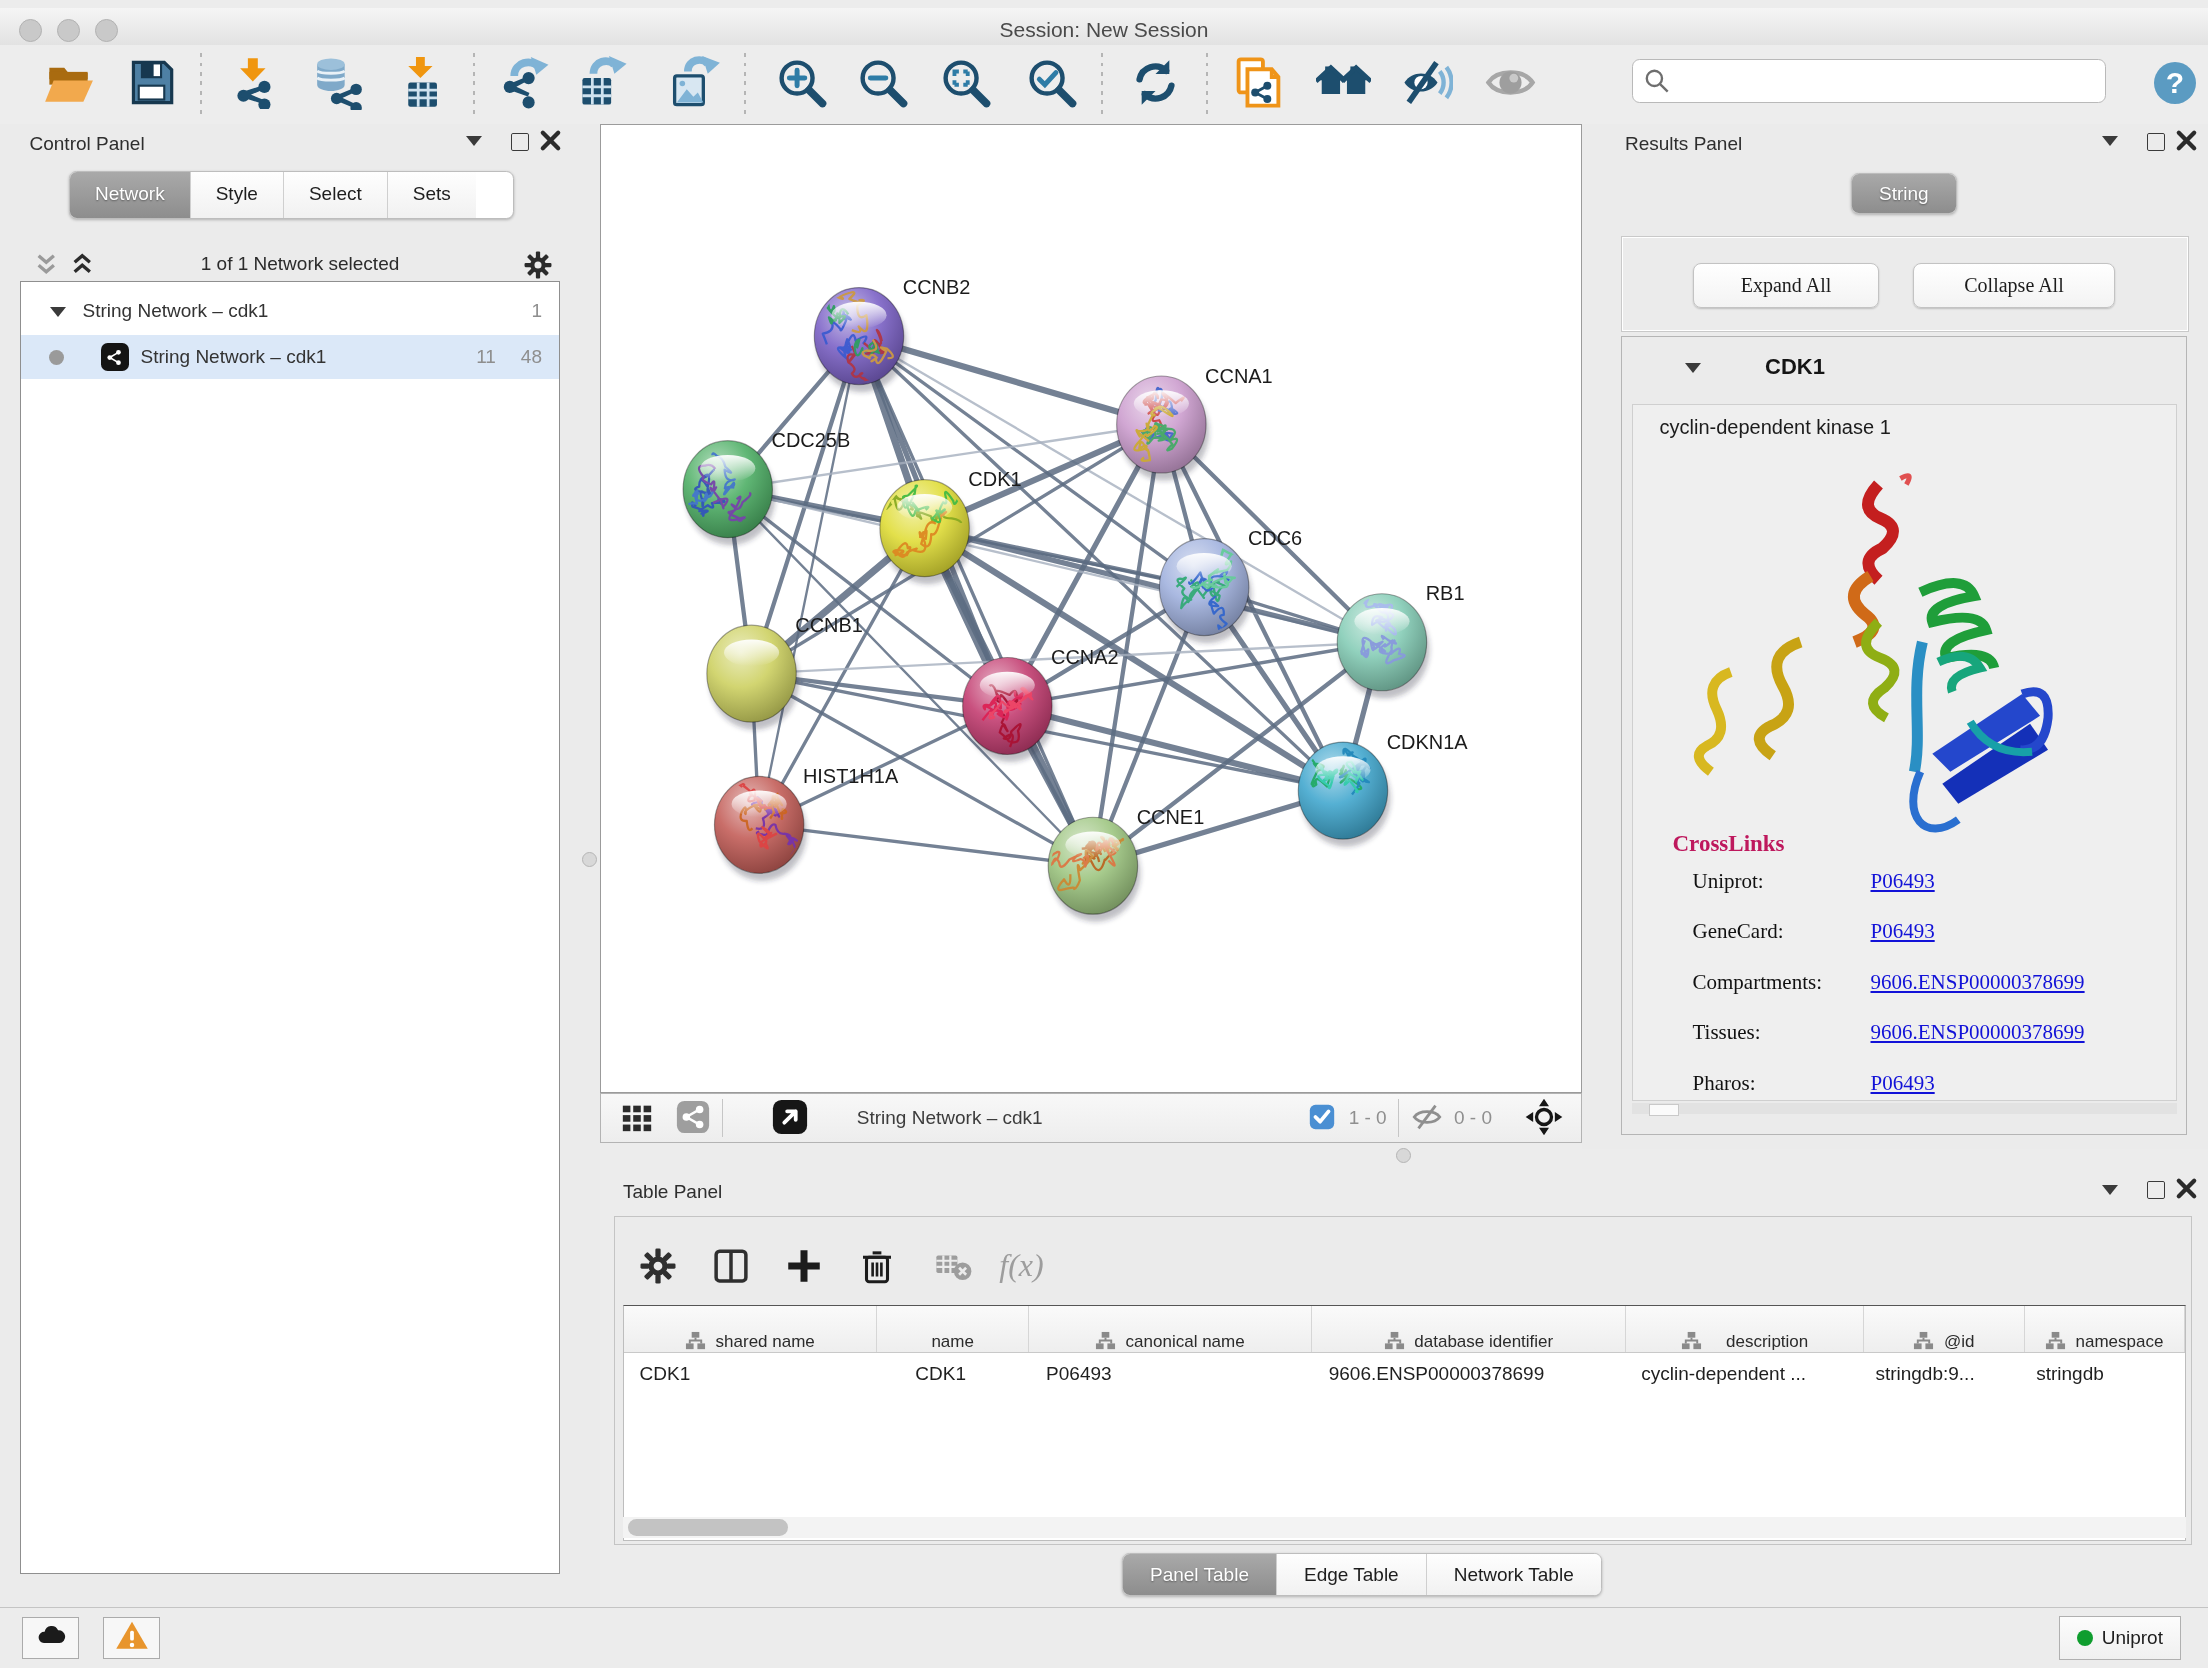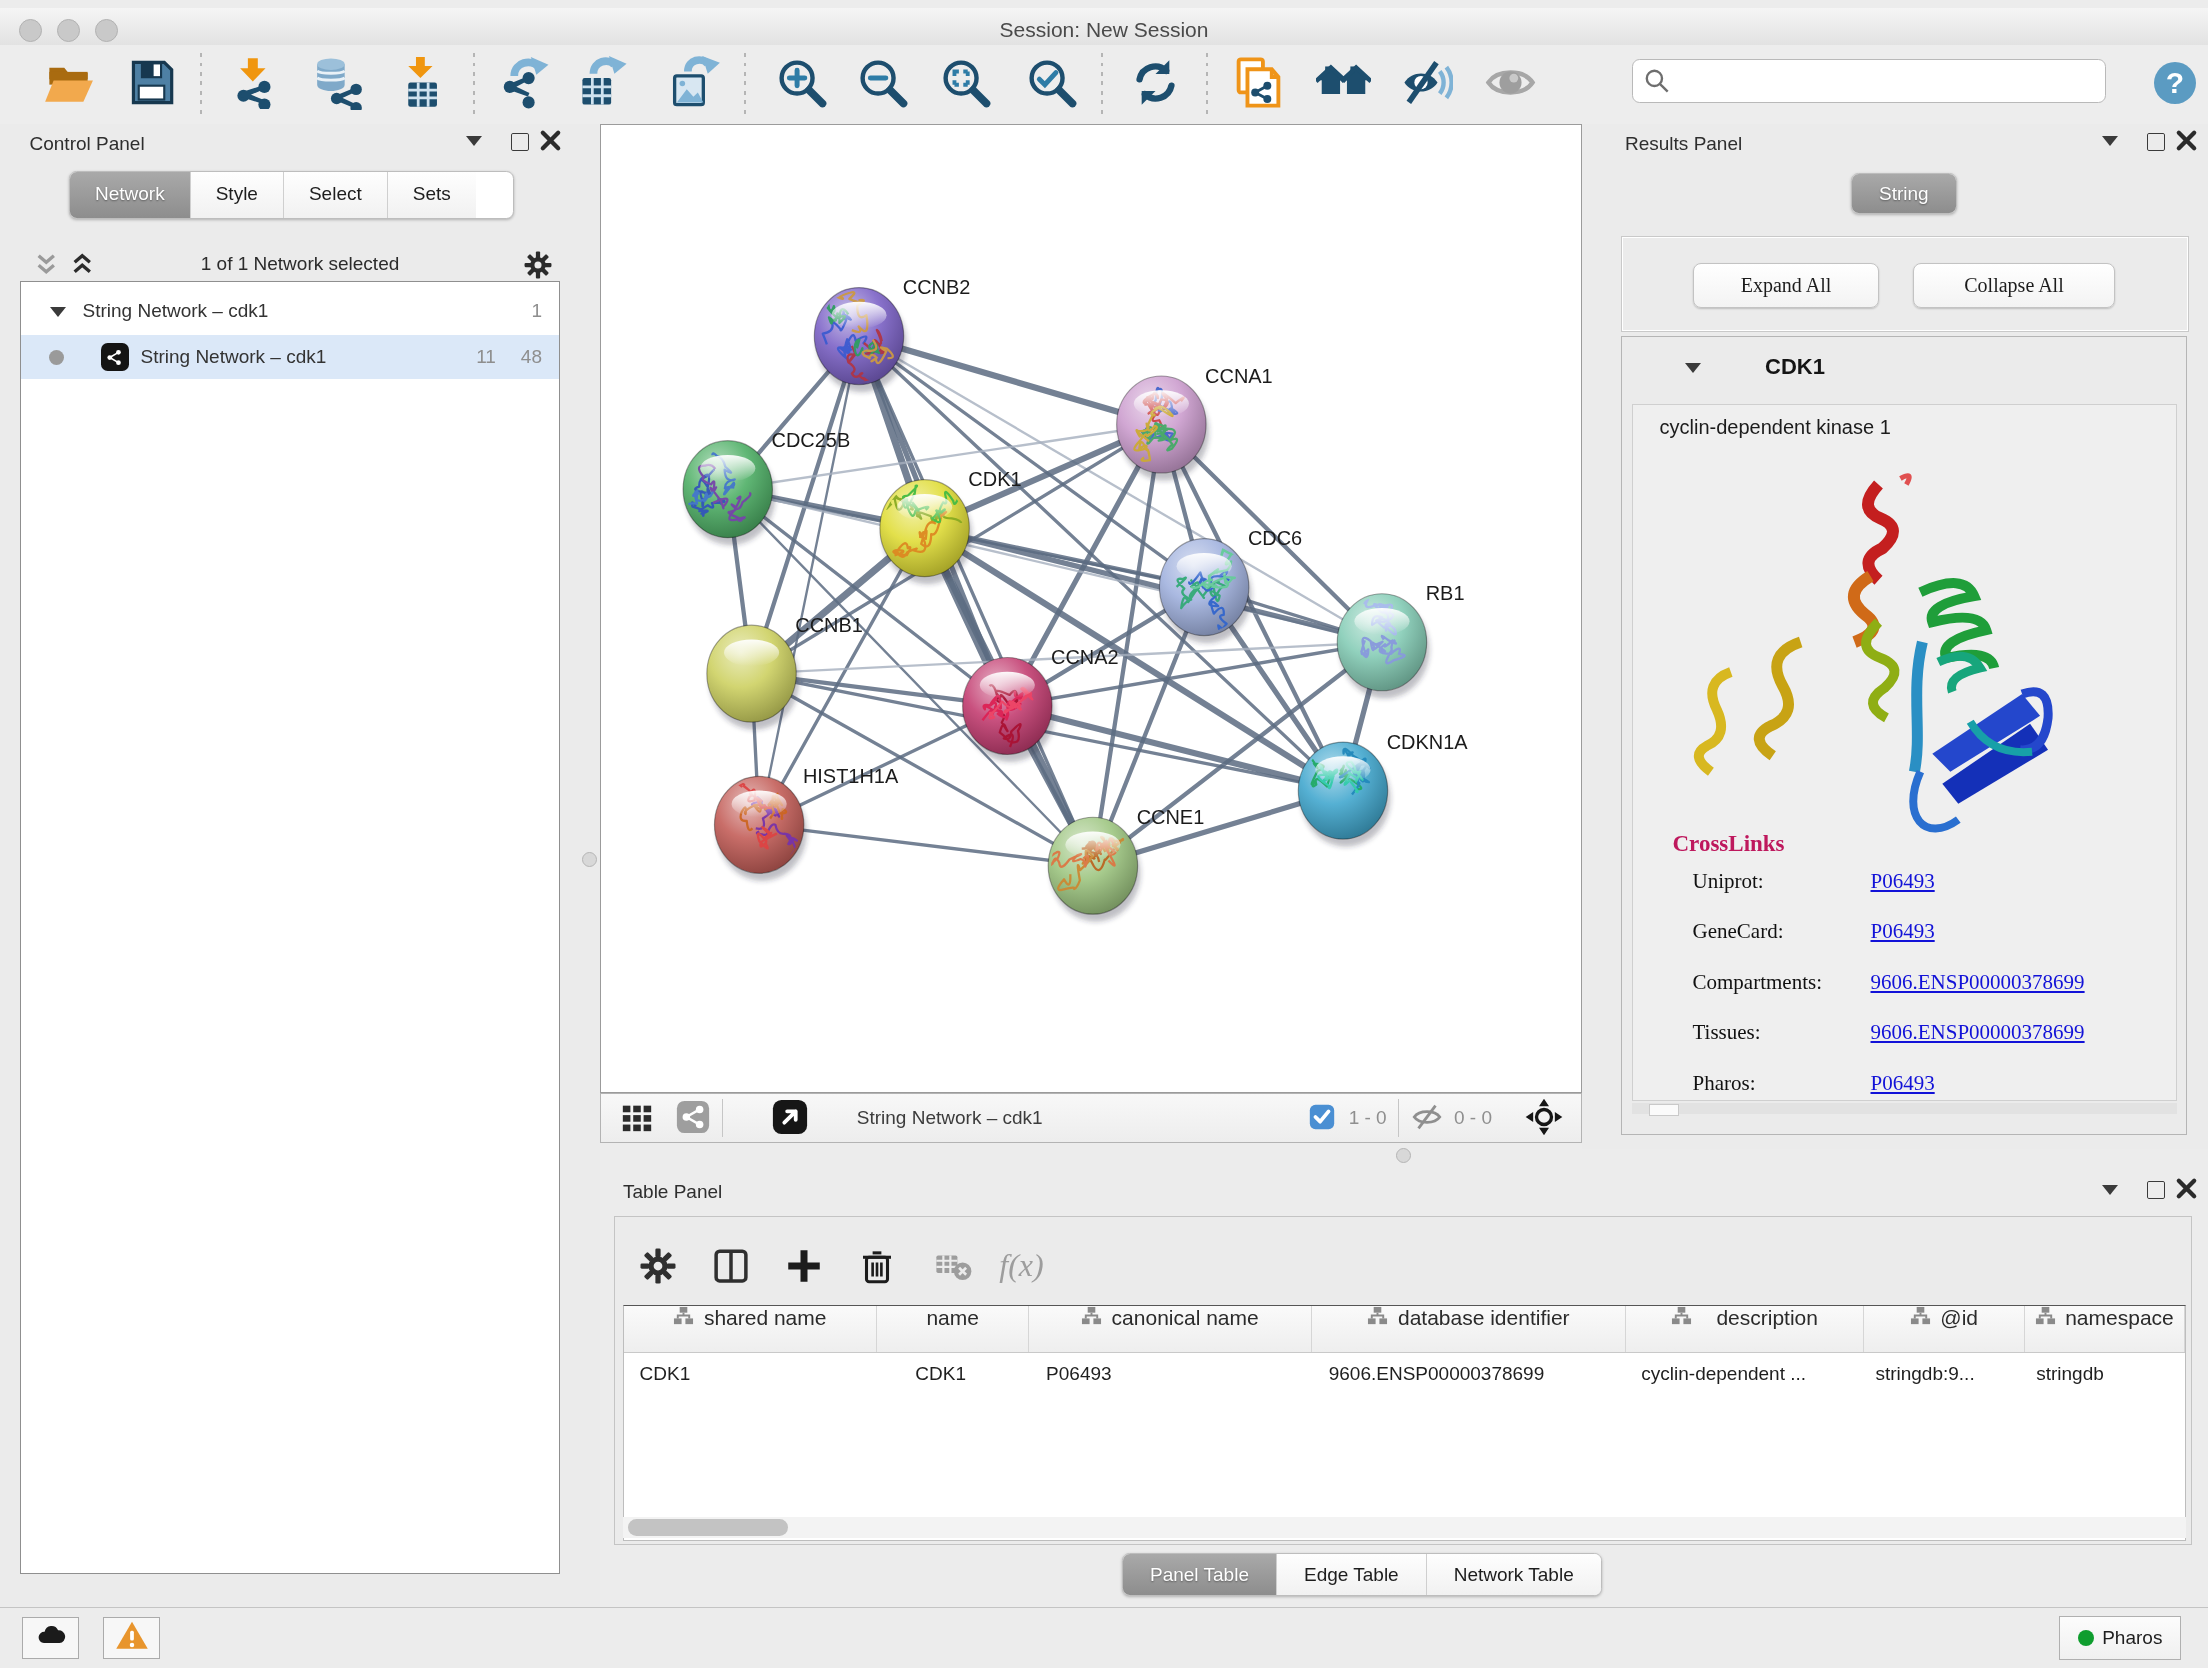--- a/index.html
+++ b/index.html
@@ -60,21 +60,21 @@
   .cdk-inner{left:9.5px;top:67px;width:545px;height:697px;background:#efefef;border:1px solid #cfcfcf;box-sizing:border-box;}
   .serif{font-family:"Liberation Serif",serif;}
   .xlink{color:#1212d8;text-decoration:underline;}
   .xl-row{position:absolute;left:0;width:100%;height:50px;font-size:21px;}
   
   .tp-container{left:614px;top:1216px;width:1576px;height:327px;background:#ebebeb;border:1px solid #c4c4c4;}
   .ttool{width:55px;height:55px;top:21px;display:flex;align-items:center;justify-content:center;}
   .dtable{left:7.6px;top:88px;width:1563px;height:236px;background:#fff;border-top:1.9px solid #555;
     border-left:1px solid #bdbdbd;border-right:1px solid #bdbdbd;border-bottom:1px solid #bdbdbd;box-sizing:border-box;}
   .thead{display:flex;height:46px;background:linear-gradient(#fafafa,#eeeeee);border-bottom:1px solid #c9c9c9;}
-  .th{display:flex;align-items:flex-start;justify-content:center;gap:9.5px;font-size:21px;color:#2b2b2b;
+  .th{display:flex;align-items:flex-end;justify-content:center;gap:9.5px;font-size:17px;color:#2b2b2b;
     border-right:1px solid #d6d6d6;box-sizing:border-box;overflow:hidden;white-space:nowrap;}
   .trow{display:flex;height:42px;align-items:center;}
   .td{font-size:19px;color:#1f1f1f;box-sizing:border-box;overflow:hidden;white-space:nowrap;}
   .tp-scroll{position:absolute;left:7.6px;bottom:5.7px;width:1563px;height:21px;background:#f3f3f3;}
   .tp-thumb{position:absolute;left:5.7px;top:1.9px;width:160px;height:17px;border-radius:8.6px;background:#c3c3c3;}
   
   .statusbar{left:0;top:1607px;width:2208px;height:61px;background:#ececec;border-top:1px solid #c4c4c4;}
   .st-btn{width:55px;height:40px;top:8.6px;background:#f7f7f7;border:1.9px solid #ababab;display:flex;align-items:center;justify-content:center;}
   .mem-btn{left:2059px;top:7.6px;width:120px;height:42px;background:linear-gradient(#fcfcfc,#f0f0f0);
     border:1.9px solid #b0b0b0;display:flex;align-items:center;justify-content:center;gap:8.6px;font-size:19px;color:#1e1e1e;}
@@ -879,16 +879,16 @@
   </div>
   <div class="abs st-btn" style="left:103px">
     <span><svg width="36" height="36" viewBox="0 0 48 48">
           <path d="M24 5L45 41H3z" fill="#e8952d"></path>
           <rect x="21.5" y="17" width="5" height="13" rx="2" fill="#fff"></rect>
           <circle cx="24" cy="36" r="3" fill="#fff"></circle>
         </svg></span>
   </div>
   <div class="abs mem-btn">
     <span class="mem-dot"></span>
-    <span>Pharos</span>
+    <span>Uniprot</span>
   </div>
 </div>
 
 
 </body></html>

